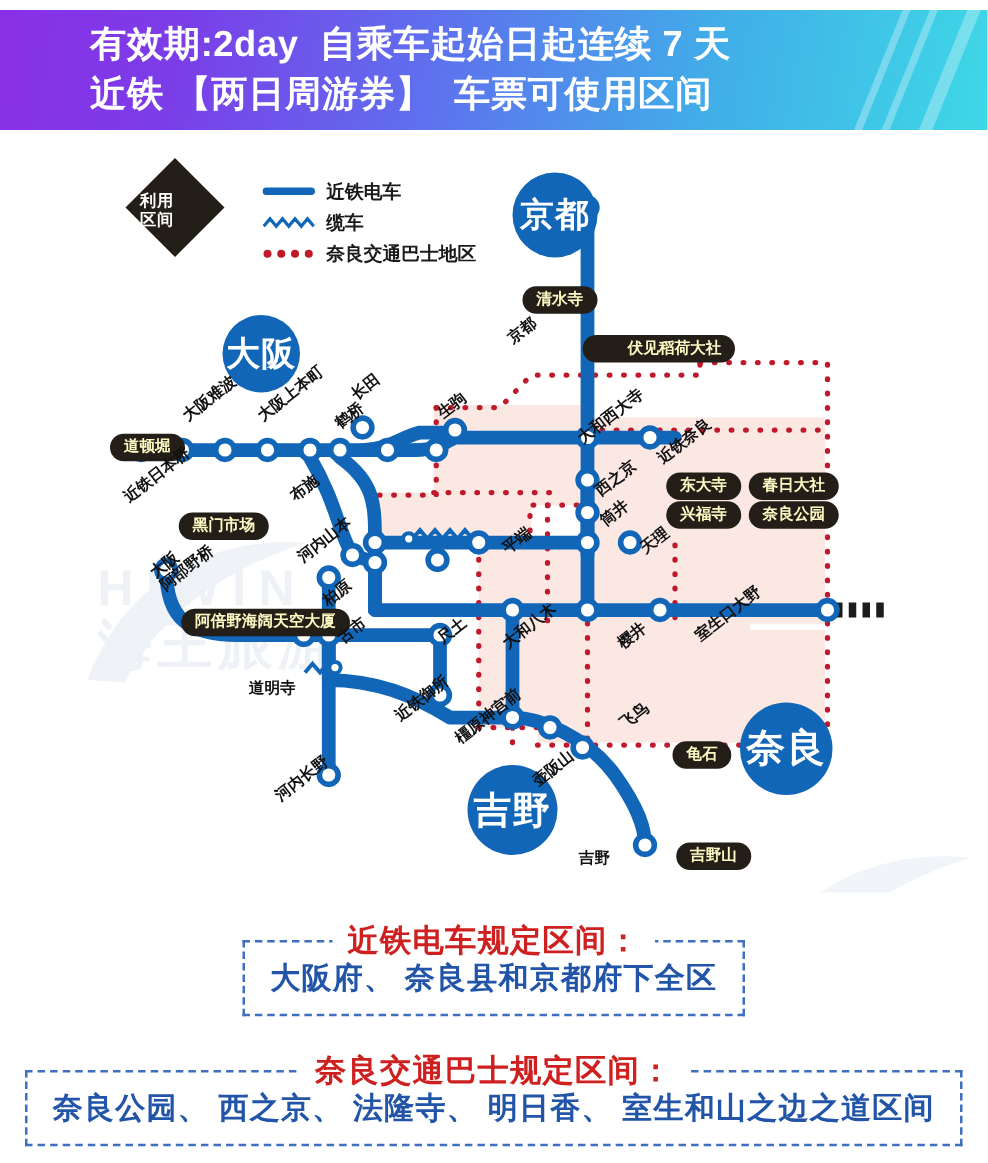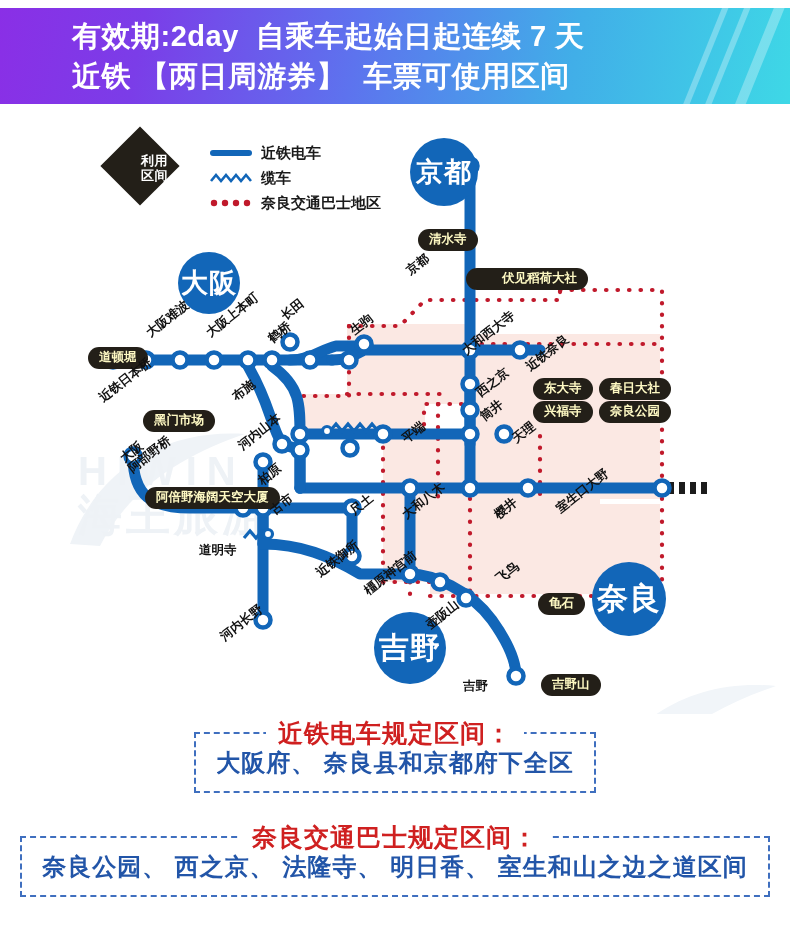--- a/index.html
+++ b/index.html
@@ -70,21 +70,21 @@
     left: 112px; top: 34px;
     width: 56px; height: 56px;
     background: #231f18;
     transform: rotate(45deg);
   }
   #legend-diamond-text {
     position: absolute;
     left: 112px; top: 36px;
     width: 56px; height: 56px;
     display: flex; flex-direction: column;
-    align-items: flex-end; justify-content: center;
+    align-items: flex-start; justify-content: center;
     color: #ffffff;
     font-size: 13px;
     font-weight: bold;
     line-height: 15px;
     letter-spacing: 0.5px;
   }
   .legend-row {
     position: absolute;
     left: 210px;
     display: flex;
@@ -149,21 +149,21 @@
     text-align: center;
     color: #cf2020;
     font-size: 25px;
     font-weight: bold;
     letter-spacing: 1px;
     line-height: 30px;
     background: #ffffff;
     display: inline-block;
     padding: 0 12px;
   }
-  .note-title-wrap { text-align: center; height: 30px; }
+  .note-title-wrap { text-align: center; height: 30px; margin-top: 20px; }
   .note-box {
     position: relative;
     margin: -16px auto 0 auto;
     border: 2px dashed #3f6fbf;
     padding: 14px 20px 13px 20px;
     text-align: center;
     color: #2255a8;
     font-size: 24px;
     font-weight: bold;
     letter-spacing: 1px;

